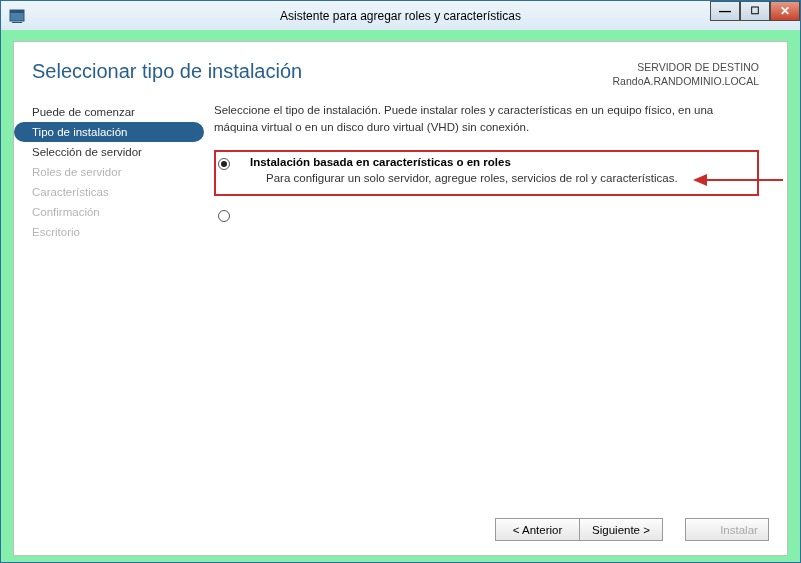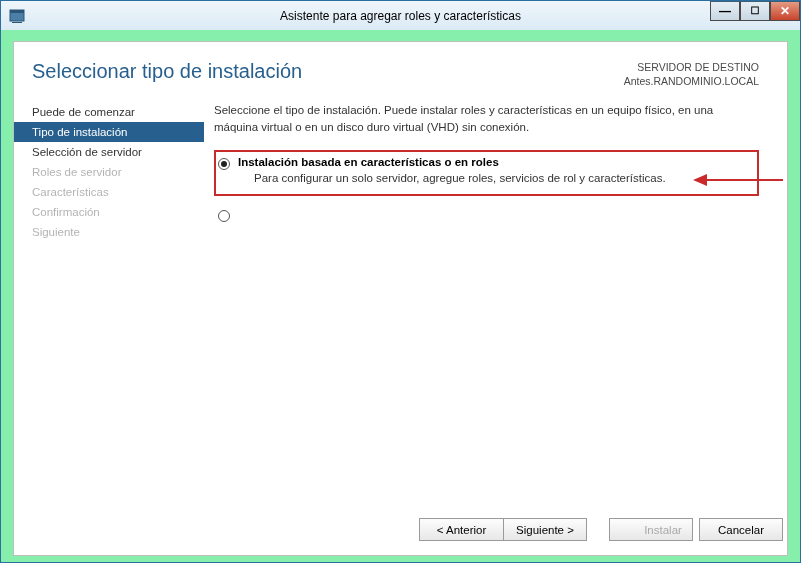--- a/index.html
+++ b/index.html
@@ -93,20 +93,21 @@
   }
   .nav-item {
     padding: 4px 10px 4px 18px;
     font-size: 11.5px;
     color: #333;
     cursor: default;
   }
   .nav-item.active {
     background: #275f8e;
     color: #fff;
+    border-radius: 10px;
   }
   .nav-item.dim { color: #b4b4b4; }
   .main {
     flex: 1;
     padding: 0 28px 0 10px;
     position: relative;
   }
   .intro {
     font-size: 11.5px;
     color: #333;
@@ -135,21 +136,21 @@
     justify-content: center;
     flex: 0 0 auto;
     background: #fff;
   }
   .radio.selected::after {
     content: "";
     width: 6px; height: 6px;
     border-radius: 50%;
     background: #222;
   }
-  .opt-text { flex: 1; }
+  .opt-text { flex: 1; margin-left: 12px; }
   .opt-title {
     font-weight: 700;
     font-size: 11.5px;
     color: #000;
     margin-bottom: 2px;
   }
   .opt-desc {
     font-size: 11.5px;
     color: #333;
     line-height: 1.4;
@@ -159,21 +160,21 @@
     position: absolute;
     top: -2px;
     right: -26px;
     width: 90px;
     height: 40px;
     pointer-events: none;
   }
   .button-row {
     position: absolute;
     bottom: 14px;
-    right: 4px;
+    right: 18px;
     display: flex;
     gap: 6px;
     margin-left: 12px;
   }
   .wiz-btn {
     min-width: 84px;
     height: 23px;
     border: 1px solid #9a9a9a;
     background: linear-gradient(#fdfdfd, #e7e7e7);
     font-size: 11.5px;
@@ -219,34 +220,34 @@
         </div>
     </div>
   </div>
 
   <div class="content-frame">
 
     <div class="header-row">
       <div class="page-title">Seleccionar tipo de instalación</div>
       <div class="dest-box">
         <div>SERVIDOR DE DESTINO</div>
-        <div>Antes.RANDOMINIO.LOCAL</div>
+        <div>RandoA.RANDOMINIO.LOCAL</div>
       </div>
     </div>
 
     <div class="body-row">
 
       <div class="nav">
         <div class="nav-item">Puede de comenzar</div>
         <div class="nav-item active">Tipo de instalación</div>
         <div class="nav-item">Selección de servidor</div>
         <div class="nav-item dim">Roles de servidor</div>
         <div class="nav-item dim">Características</div>
         <div class="nav-item dim">Confirmación</div>
-        <div class="nav-item dim">Siguiente</div>
+        <div class="nav-item dim">Escritorio</div>
       </div>
 
       <div class="main">
         <p class="intro">Seleccione el tipo de instalación. Puede instalar roles y características en un equipo físico, en una máquina virtual o en un disco duro virtual (VHD) sin conexión.</p>
 
         <div class="option-group">
 
           <div class="option highlight" style="position:relative;">
             <span class="radio selected"></span>
             <div class="opt-text">
@@ -268,17 +269,16 @@
 
     </div>
 
     <div class="button-row">
       <div class="wiz-btn-pair">
         <div class="wiz-btn">&lt; Anterior</div>
         <div class="wiz-btn">Siguiente &gt;</div>
       </div>
       <div class="spacer"></div>
       <div class="wiz-btn disabled">Instalar</div>
-      <div class="wiz-btn">Cancelar</div>
     </div>
 
   </div>
 </div>
 
 </body></html>

